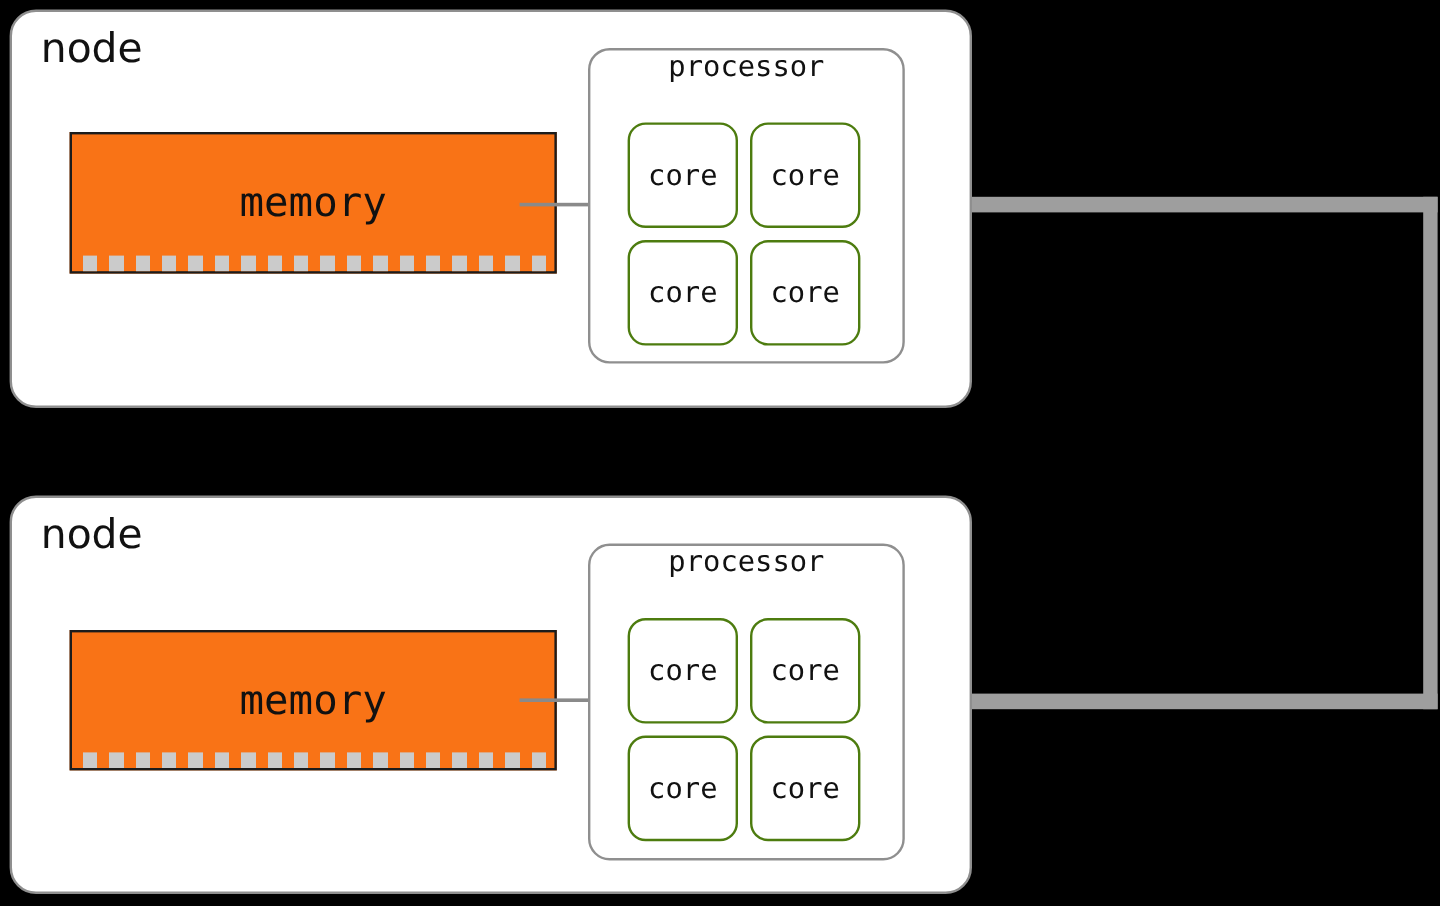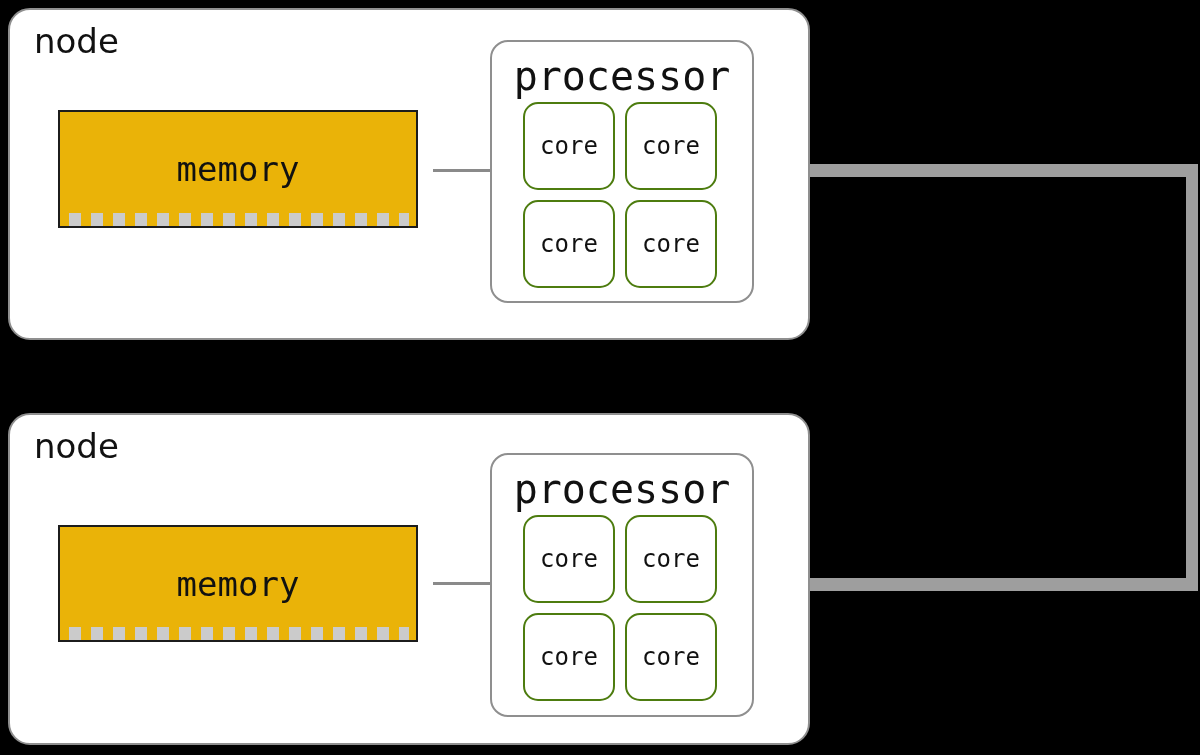--- a/index.html
+++ b/index.html
@@ -27,22 +27,22 @@
   .node-label {
     position: absolute;
     left: 24px; top: 12px;
     font-size: 34px;
     line-height: 1.15;
     font-family: "DejaVu Sans", sans-serif;
   }
   .memory {
     position: absolute;
     left: 48px;
-    width: 360px; height: 118px;
-    background: #eab308;
+    width: 406px; height: 118px;
+    background: #f97316;
     border: 2px solid #1c1c1c;
     box-sizing: border-box;
     display: flex;
     align-items: center;
     justify-content: center;
   }
   .node-1 .memory { top: 100px; }
   .node-2 .memory { top: 110px; height: 117px; }
   .memory-label {
     font-family: "DejaVu Sans Mono", monospace;
@@ -70,23 +70,23 @@
     width: 264px;
     background: #ffffff;
     border: 2px solid #8f8f8f;
     border-radius: 18px;
     box-sizing: border-box;
   }
   .node-1 .processor { top: 30px; height: 263px; }
   .node-2 .processor { top: 38px; height: 264px; }
   .processor-label {
     text-align: center;
-    margin-top: 12px;
+    margin-top: 0;
     font-family: "DejaVu Sans Mono", monospace;
-    font-size: 40px;
+    font-size: 24px;
     line-height: 1.1;
     white-space: nowrap;
   }
   .cores {
     position: absolute;
     left: 31px; top: 60px;
     display: grid;
     grid-template-columns: 92px 92px;
     grid-template-rows: 88px 88px;
     gap: 10px;

